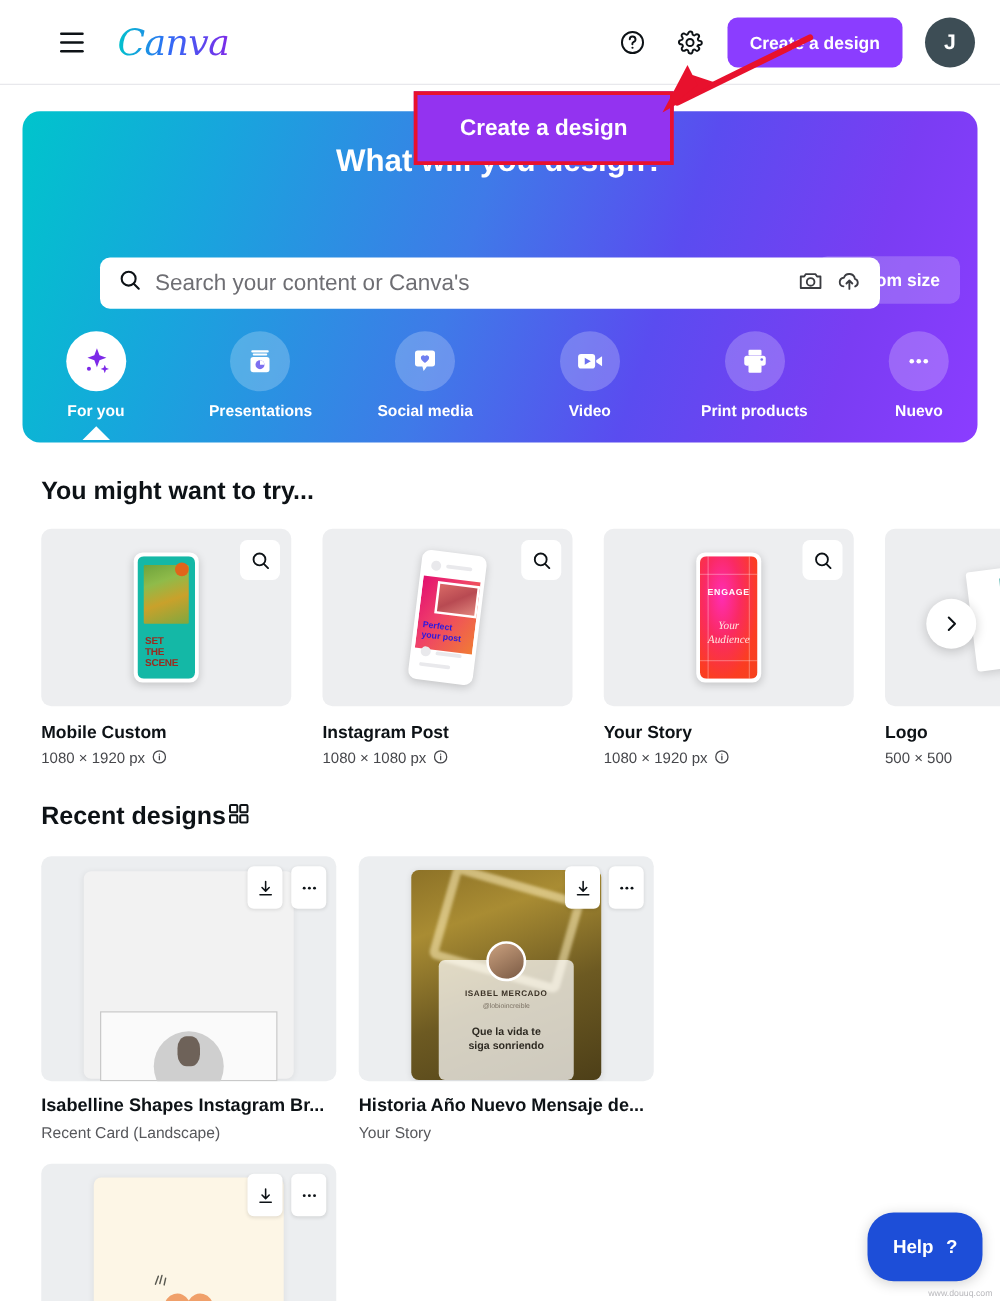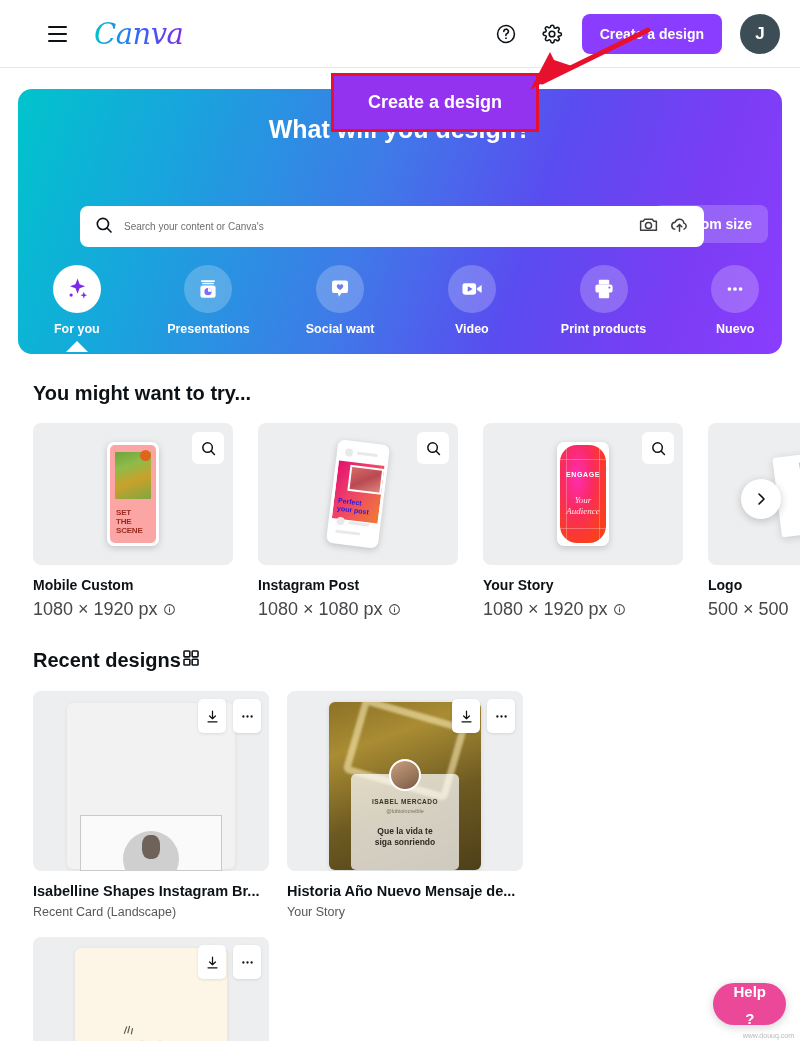--- a/index.html
+++ b/index.html
@@ -69,21 +69,21 @@
     border:none; border-radius: 8px; height: 38px; padding: 0 16px;
     font-size: 14px; font-weight: 600; cursor:pointer;
     font-family: "Liberation Sans", sans-serif;
   }
   .searchbar {
     position:absolute; top: 117px; left: 62px; width: 624px; height: 41px;
     background:#fff; border-radius: 8px; display:flex; align-items:center;
     padding: 0 14px; gap: 10px;
   }
   .search-input {
-    flex: 1; border:none; outline:none; font-size: 10px; color:#3b82f6;
+    flex: 1; border:none; outline:none; font-size: 18px; color:#3b82f6;
     font-family: "Liberation Sans", sans-serif; background: transparent;
   }
   .search-input::placeholder { color:#6e6e73; }
   .search-actions { display:flex; align-items:center; gap: 10px; }
 
   .cats {
     position:absolute; bottom: 2px; left: 12px; right: 0;
     display:flex; justify-content:center; gap: 38px; padding-bottom: 16px;
   }
   .cat { width: 100px; display:flex; flex-direction:column; align-items:center; cursor:pointer; position: relative; }
@@ -111,30 +111,30 @@
   .try-thumb {
     position:relative; height: 142px; border-radius: 8px; background:#edeef0;
     display:flex; align-items:center; justify-content:center; overflow:hidden; cursor:pointer;
   }
   .try-search-chip {
     position:absolute; top: 9px; right: 9px; width: 32px; height: 32px;
     background:#fff; border-radius: 6px; display:flex; align-items:center; justify-content:center;
     cursor:pointer; z-index: 2;
   }
   .try-name { margin-top: 12px; font-size: 14px; font-weight: 700; color:#0d1216; white-space: nowrap; }
-  .try-dims { margin-top: 6px; font-size: 18px; color:#46474b; display:flex; align-items:center; gap:5px; white-space: nowrap; }
+  .try-dims { margin-top: 6px; font-size: 12px; color:#46474b; display:flex; align-items:flex-start; gap:5px; white-space: nowrap; }
 
   
   .phone {
     width: 52px; height: 104px; background:#fff; border-radius: 7px;
     box-shadow: 0 2px 7px rgba(0,0,0,0.18); padding: 3px;
   }
   .phone-screen { width:100%; height:100%; border-radius: 5px; overflow:hidden; position:relative; }
 
-  .scene-art { width:100%; height:100%; background:#fca5a5; position:relative; }
+  .scene-art { width:100%; height:100%; background:#14b8a6; position:relative; }
   .scene-photo {
     position:absolute; top:7px; left:5px; right:5px; height: 47px;
     background: linear-gradient(160deg,#6ea33c 0%,#8fbb4a 30%,#c9a12b 60%,#7fa83f 100%);
     border-radius:1px;
   }
   .scene-dot { position:absolute; top:5px; right:5px; width:11px; height:11px; border-radius:50%; background:#e0651a; }
   .scene-txt {
     position:absolute; bottom: 8px; left: 6px; color:#9a2b1f;
     font-size: 8px; font-weight: 800; line-height: 9px; letter-spacing:-0.2px;
   }
@@ -153,21 +153,20 @@
     position:absolute; top: 54px; left: 4px; color:#2b1ae0;
     font-size: 7px; font-weight: 800; line-height: 8px;
   }
   .insta-bar { position:absolute; left: 5px; right: 20px; height: 3px; background:#e9e9ec; border-radius:2px; }
   .insta-av { position:absolute; width: 8px; height: 8px; border-radius:50%; background:#e9e9ec; }
 
   .engage-art {
     width:100%; height:100%;
     background: radial-gradient(ellipse at 38% 32%, #ff2db4 0%, #fa2a63 36%, #fb3d22 72%, #f5421c 100%);
     position:relative;
-    border-radius:17px;
   }
   .engage-top { position:absolute; top: 26px; left:0; right:0; text-align:center; color:#fff; font-size:7px; font-weight:700; letter-spacing:0.6px; }
   .engage-bot {
     position:absolute; top: 50px; left:0; right:0; text-align:center; color:#ffe8e0;
     font-family:"Liberation Serif", serif; font-style:italic; font-size:9px; line-height:11px;
   }
   .engage-line { position:absolute; background: rgba(255,255,255,0.28); }
 
   .logo-art {
     width: 62px; height: 80px; background:#fff; border-radius:3px;
@@ -233,27 +232,26 @@
   .anno-box {
     position:absolute; left: 331px; top: 73px; width: 208px; height: 59px;
     background: #9333f0; border: 3px solid #e8112d;
     display:flex; align-items:center; justify-content:center; z-index: 40;
   }
   .anno-text { color:#fff; font-size: 18px; font-weight: 700; }
   .anno-arrow { position:absolute; left: 520px; top: 20px; width: 160px; height: 70px; z-index: 41; }
 
   
   .help-btn {
-    position:absolute; right: 14px; bottom: 16px; height: 42px;
-    background: #ec4899; color:#fff; border:none; border-radius: 21px;
+    position:absolute; right: 14px; bottom: 16px; height: 55px;
+    background: #1d4ed8; color:#fff; border:none; border-radius: 21px;
     padding: 0 20px; display:flex; align-items:center; gap: 10px;
     font-size: 15px; font-weight: 700; cursor:pointer; z-index: 30;
     box-shadow: 0 2px 10px rgba(0,0,0,0.18);
     font-family: "Liberation Sans", sans-serif;
-    flex-direction: column;
   }
   .watermark {
     position:absolute; right: 6px; bottom: 2px; font-size: 7px; color:#b8b8bc; z-index: 31;
   }
 </style>
 </head>
 <body>
 
 <div class="page">
 
@@ -340,21 +338,21 @@
         <div class="cat-label">Presentations</div>
       </div>
 
       <div class="cat">
         <div class="cat-circle">
           <svg width="24" height="24" viewBox="0 0 24 24" fill="#fff">
             <path d="M4 5.6a2.2 2.2 0 0 1 2.2-2.2h11.6A2.2 2.2 0 0 1 20 5.6v8.3a2.2 2.2 0 0 1-2.2 2.2h-4.3l-2.6 3.6-1-3.6H6.2A2.2 2.2 0 0 1 4 13.9z"></path>
             <path d="M12 13.2s-3.3-2-3.3-4.1a1.85 1.85 0 0 1 3.3-1.15A1.85 1.85 0 0 1 15.3 9.1c0 2.1-3.3 4.1-3.3 4.1z" fill="#6f7ff0"></path>
           </svg>
         </div>
-        <div class="cat-label">Social want</div>
+        <div class="cat-label">Social media</div>
       </div>
 
       <div class="cat">
         <div class="cat-circle">
           <svg width="26" height="26" viewBox="0 0 24 24" fill="#fff">
             <rect x="3.2" y="6.6" width="12.6" height="10.8" rx="2.3"></rect>
             <path d="M16.6 11.2l4.3-2.9v7.4l-4.3-2.9z"></path>
             <path d="M8.1 9.4l4.5 2.6-4.5 2.6z" fill="#6b6ff0"></path>
           </svg>
         </div>

